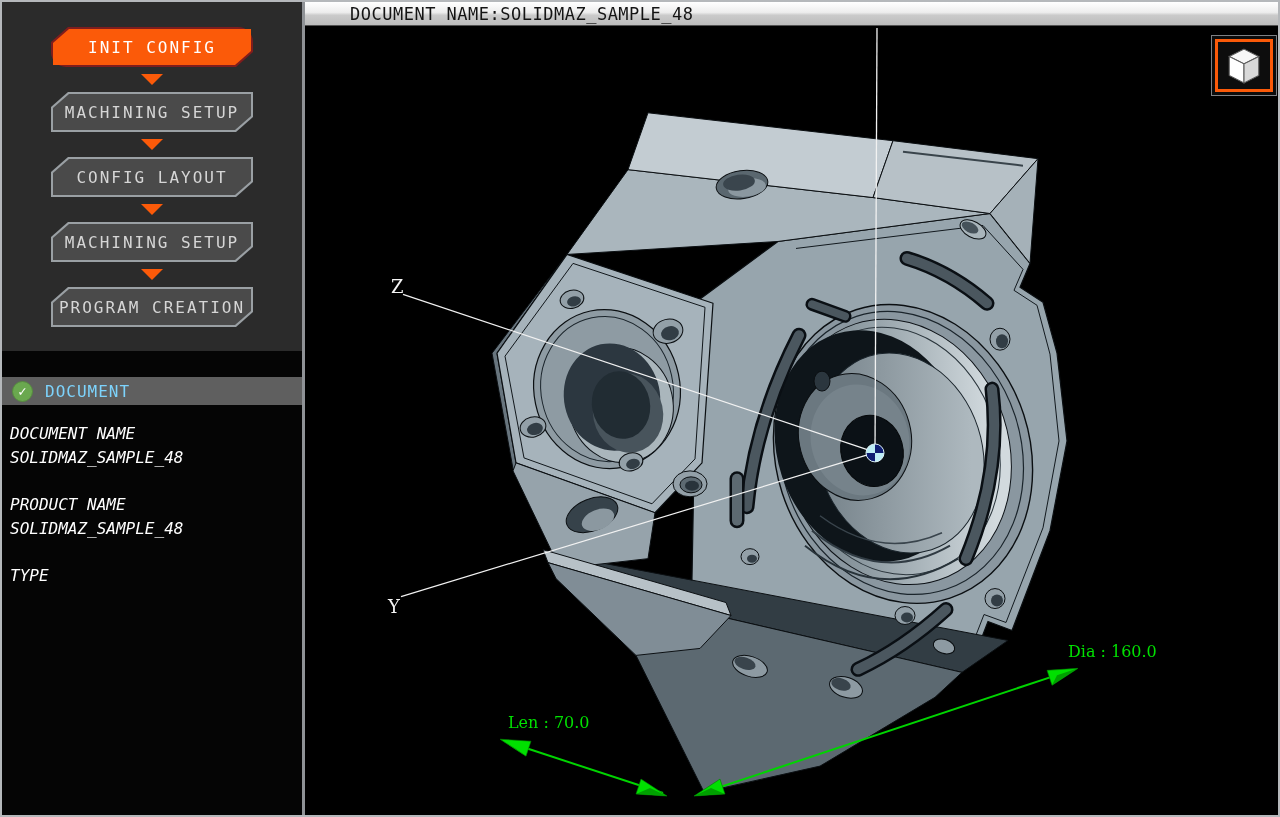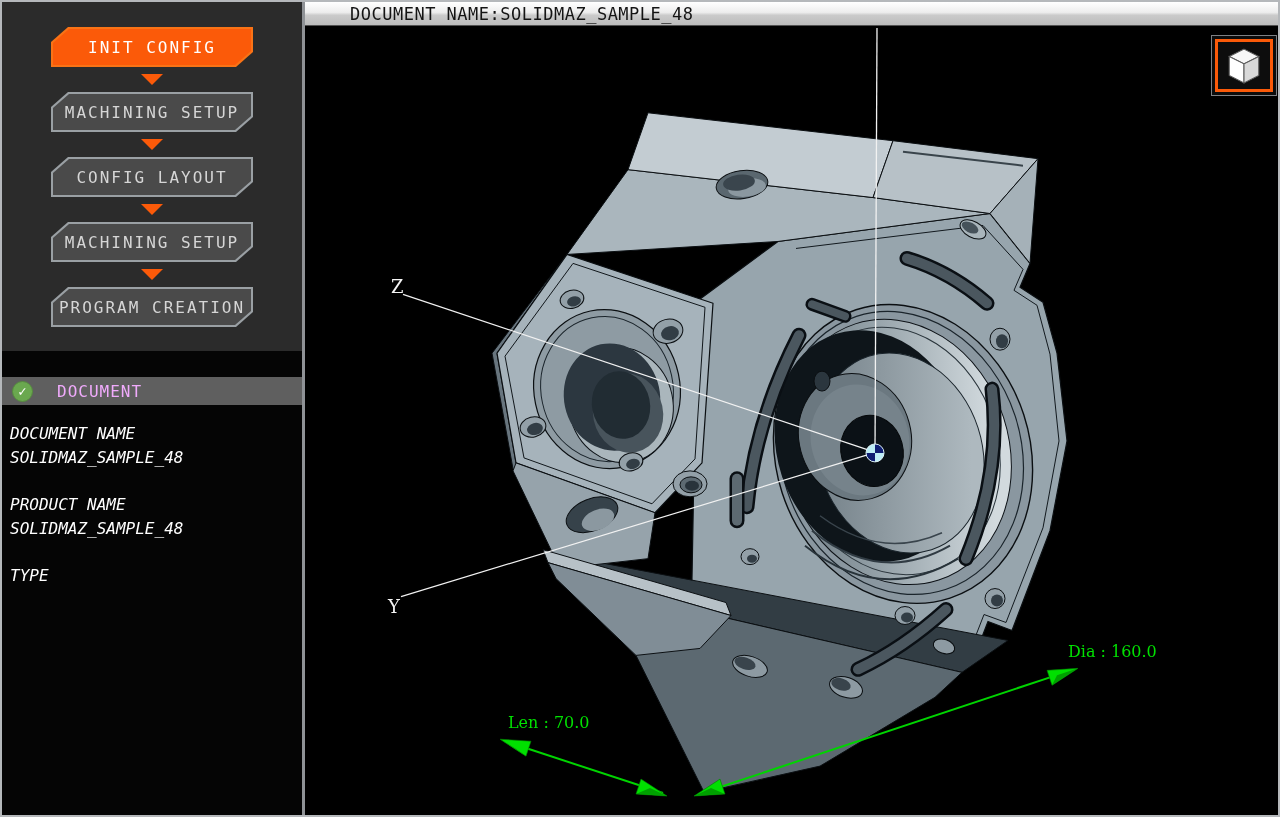--- a/index.html
+++ b/index.html
@@ -14,31 +14,31 @@
               display:flex; flex-direction:column; align-items:center; }
   .step-outer { position:relative; width:202px; height:40px; flex:0 0 40px;
                 background:#9aa0a4;
                 clip-path: polygon(17px 0, 100% 0, 100% calc(100% - 15px),
                            calc(100% - 17px) 100%, 0 100%, 0 15px); }
   .step-inner { position:absolute; inset:2px; background:#4a4a4a;
                 clip-path: polygon(16px 0, 100% 0, 100% calc(100% - 14px),
                            calc(100% - 16px) 100%, 0 100%, 0 14px);
                 display:flex; align-items:center; justify-content:center;
                 color:#d6d6d6; font-size:16px; letter-spacing:2px; white-space:nowrap; }
-  .step-outer.active { background:#f97316; }
+  .step-outer.active { background:#7f1d1d;border-radius:15px; }
   .step-outer.active .step-inner { background:#fb5a09; color:#ffffff; }
   .flow-arrow { width:0; height:0; border-left:11px solid transparent;
                 border-right:11px solid transparent; border-top:11px solid #fb5a09;
                 margin:7px 0; }
   .doc-header { margin-top:26px; height:28px; background:#5f5f5f;
                 display:flex; align-items:center; padding-left:10px; }
   .check { width:21px; height:21px; border-radius:50%; background:#6aa84f;
            border:1px solid #568b3f; color:#fff; font-size:14px; font-weight:bold;
            display:flex; align-items:center; justify-content:center; }
-  .doc-title { color:#f0abfc; font-size:16px; letter-spacing:1px; margin-left:24px; }
+  .doc-title { color:#7dd3fc; font-size:16px; letter-spacing:1px; margin-left:12px; }
   .doc-info { padding:17px 0 0 8px; color:#ffffff; font-size:16px; }
   .field { margin-bottom:23px; }
   .field div { line-height:24px; white-space:nowrap;font-style:italic; }
 
   
   .main { position:absolute; left:303px; top:0; right:0; bottom:0; }
   .titlebar { height:24px;
               background:linear-gradient(#ffffff, #ededed 45%, #cacaca 58%, #bcbcbc);
               border-bottom:1px solid #515151; color:#141414; font-size:17px;
               display:flex; align-items:center; padding-left:45px; letter-spacing:0.5px; }

